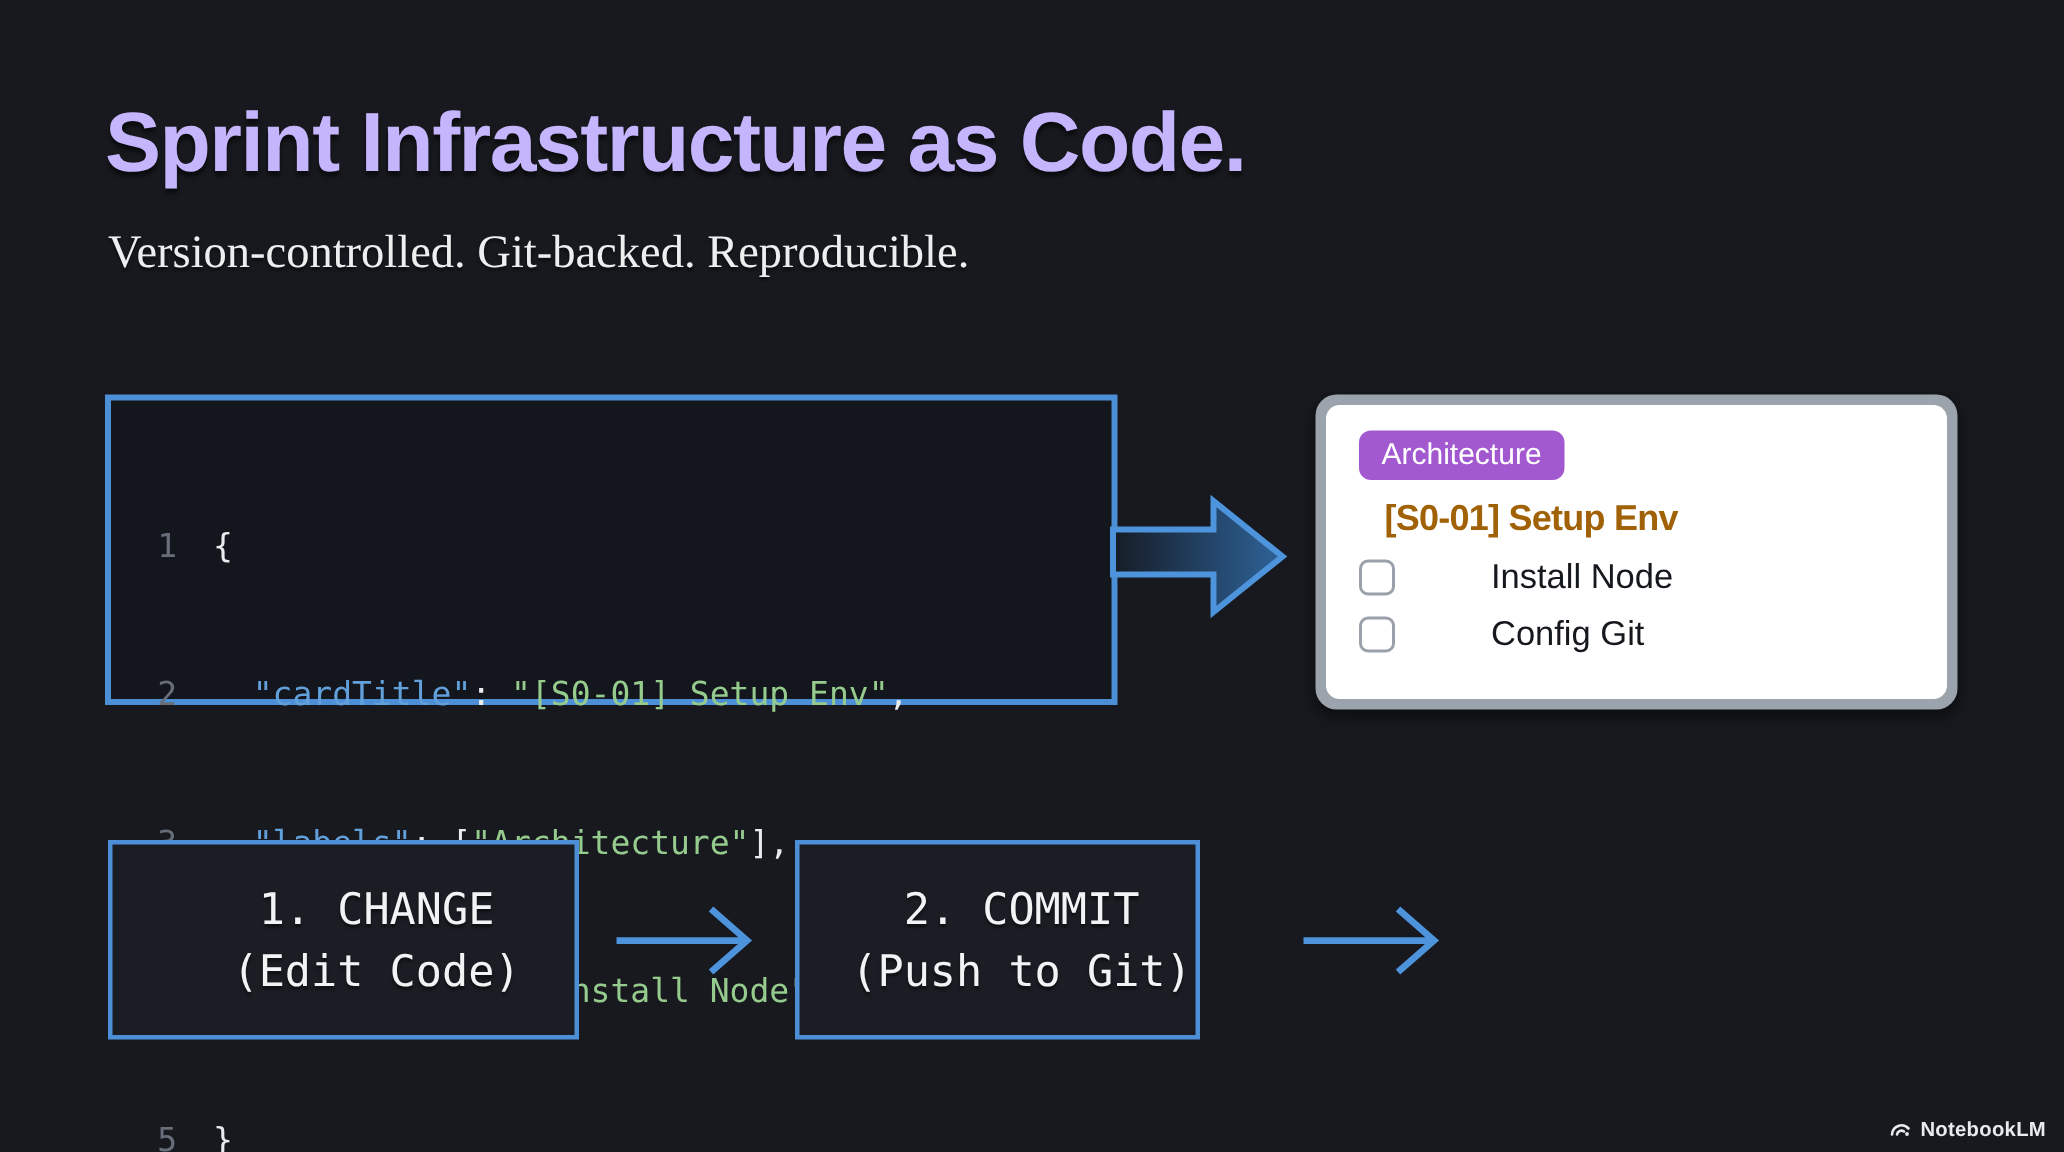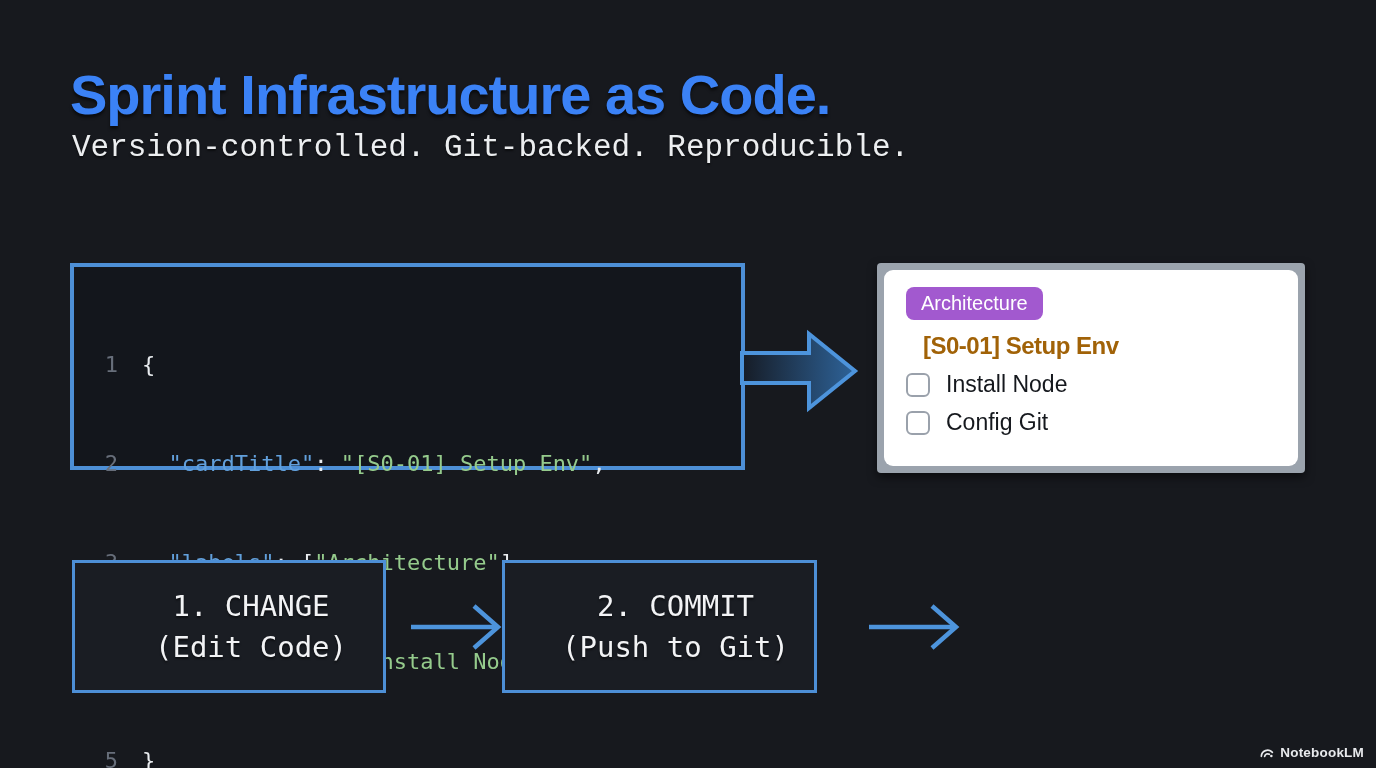--- a/index.html
+++ b/index.html
@@ -9,25 +9,25 @@
     font-family:"Liberation Sans", sans-serif;
     overflow:hidden;
     position:relative;
   }
   .slide { position:absolute; inset:0; width:1376px; height:768px; background:#17191e; }
 
   
   .title {
     position:absolute; left:70px; top:62px;
     font-size:56px; font-weight:bold; letter-spacing:-1px;
-    color:#3b82f6; text-shadow:0 3px 3px rgba(0,0,0,.55);
+    color:#c4b5fd; text-shadow:0 3px 3px rgba(0,0,0,.55);
   }
   .subtitle {
-    position:absolute; left:72px; top:130px;
-    font-family:Liberation Mono, monospace;
+    position:absolute; left:72px; top:150px;
+    font-family:Liberation Serif, serif;
     font-size:31px; color:#eceef0; text-shadow:0 2px 2px rgba(0,0,0,.5);
   }
 
   
   .code-panel {
     position:absolute; left:70px; top:263px; width:675px; height:207px;
     border:4px solid #4d8fd6; background:#13161c;
     padding:15px 10px 0 24px;
     font-family:"DejaVu Sans Mono", monospace;
     font-size:22px; line-height:33px; white-space:pre;
@@ -37,54 +37,54 @@
   .tok-punct { color:#e9ecef; }
   .tok-key   { color:#62a0dc; }
   .tok-str   { color:#95cb8c; }
 
   
   .big-arrow { position:absolute; left:740px; top:328px; }
 
   
   .card-frame {
     position:absolute; left:877px; top:263px; width:428px; height:210px;
-    background:#9ba3ad; border-radius:4px; padding:7px;
+    background:#9ba3ad; border-radius:14px; padding:7px;
     box-shadow:0 4px 10px rgba(0,0,0,.55);
   }
   .card-inner {
     width:100%; height:100%; background:#ffffff; border-radius:9px;
     padding:17px 22px 0 22px;
   }
   .card-label {
     display:inline-block; background:#a259cf; color:#ffffff;
     font-size:20px; padding:5px 15px; border-radius:8px;
   }
   .card-title {
     margin-top:12px; font-size:24px; font-weight:bold; color:#a16207;
     letter-spacing:-.5px;
     margin-left:17px;
   }
-  .check-row { display:flex; align-items:center; margin-top:11px; }
+  .check-row { display:flex; align-items:center; margin-top:11px;gap:48px; }
   .checkbox {
     width:24px; height:24px; border:2.5px solid #9aa1ab; border-radius:6px;
     background:#ffffff; flex:0 0 auto;
   }
   .check-label { margin-left:16px; font-size:23px; color:#15181d; }
 
   
   .flow-box {
     position:absolute; top:560px; height:133px;
     border:3px solid #4d8fd6; background:#1a1d23;
     display:flex; flex-direction:column; align-items:center; justify-content:center;
     font-family:"DejaVu Sans Mono", monospace;
     font-size:29px; line-height:41px; color:#f2f3f5;
     text-shadow:0 2px 2px rgba(0,0,0,.5); text-align:center;
   }
   .flow-box.b1 { left:72px;  width:314px;padding-left:44px; }
-  .flow-box.b2 { left:502px; width:315px;padding-left:32px; }
+  .flow-box.b2 { left:530px; width:270px;padding-left:32px; }
   .flow-box.b3 { left:988px; width:315px; }
   .flow-arrow { position:absolute; top:599px; }
   .flow-arrow.a1 { left:408px; }
   .flow-arrow.a2 { left:866px; }
 
   
   .brand {
     position:absolute; right:12px; bottom:7px;
     display:flex; gap:5px;
     color:#e8eaed; font-size:13.5px; font-weight:bold; letter-spacing:.2px;

